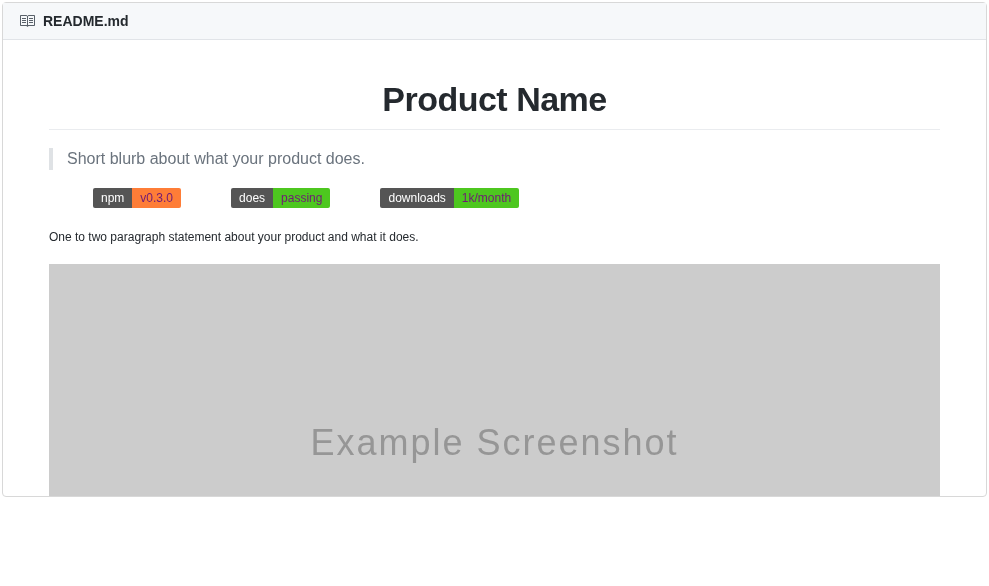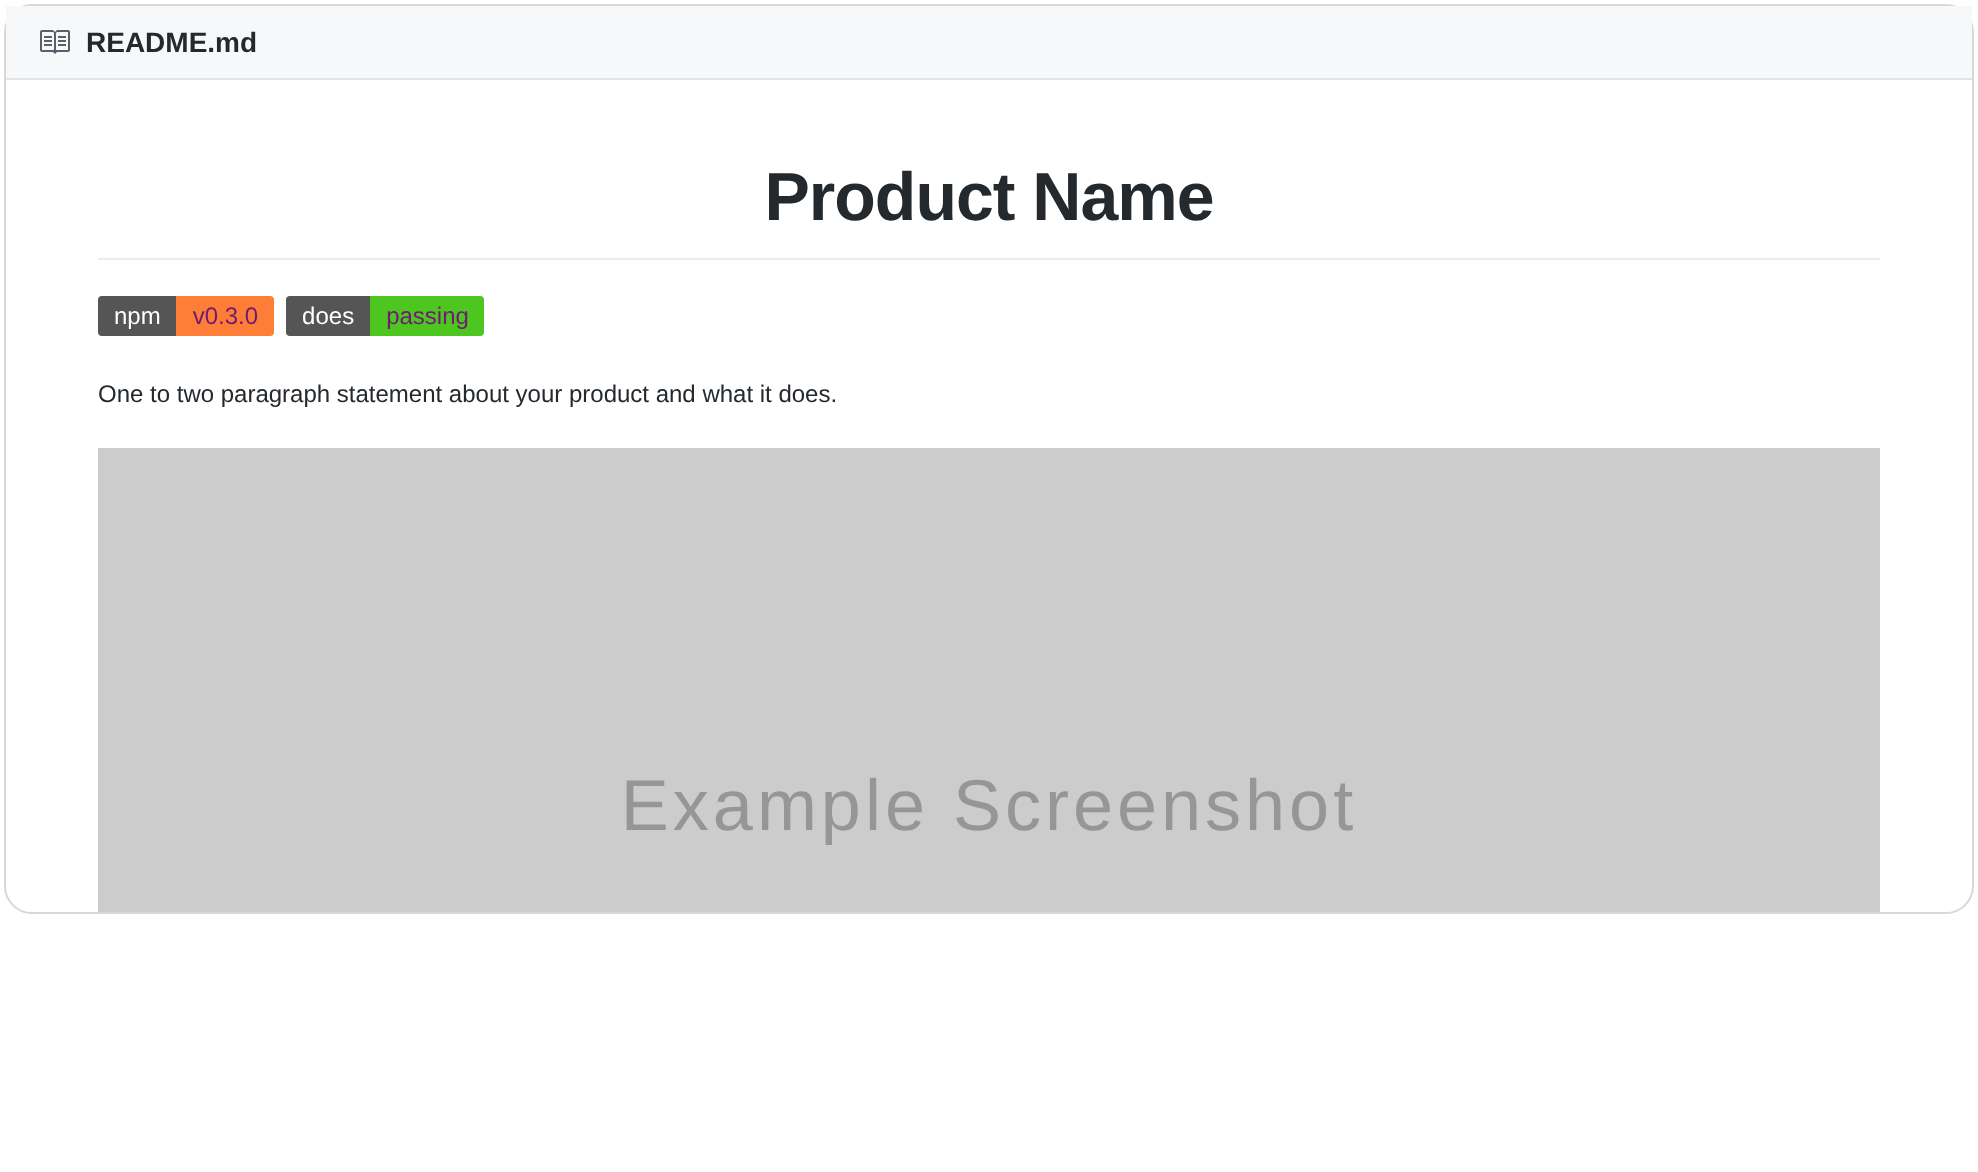--- a/index.html
+++ b/index.html
@@ -10,21 +10,21 @@
     
     body {
       font-family: -apple-system, BlinkMacSystemFont, "Segoe UI", Helvetica, Arial, sans-serif;
       width: 989px;
       background: #fff;
       color: #24292e;
     }
     
     .container {
       border: 1px solid #d8d8d8;
-      border-radius: 14px;
+      border-radius: 4px;
       margin: 2px;
     }
     
     .header {
       background: #f6f8fa;
       border-bottom: 1px solid #e1e4e8;
       padding: 10px 16px;
       display: flex;
       align-items: center;
       gap: 8px;
@@ -74,20 +74,21 @@
     }
     
     .badge {
       display: inline-flex;
       font-size: 12px;
       font-family: -apple-system, BlinkMacSystemFont, "Segoe UI", Helvetica, Arial, sans-serif;
       font-weight: 400;
       line-height: 1;
       border-radius: 2px;
       overflow: hidden;
+      margin-left: 44px;
     }
     
     .badge-left {
       background: #555555;
       color: #fff;
       padding: 4px 8px;
     }
     
     .badge-right {
       color: #701a75;
@@ -130,29 +131,36 @@
       <svg width="16" height="16" viewBox="0 0 16 16">
         <path d="M3 5h4v1H3V5zm0 3h4V7H3v1zm0 2h4V9H3v1zm11-5h-4v1h4V5zm0 2h-4v1h4V7zm0 2h-4v1h4V9zm2-6v9c0 .55-.45 1-1 1H9.5l-1 1-1-1H2c-.55 0-1-.45-1-1V3c0-.55.45-1 1-1h5.5l1 1 1-1H15c.55 0 1 .45 1 1zm-8 .5L7.5 3H2v9h6V3.5zm7-.5H9.5l-.5.5V12h6V3z"></path>
       </svg>
     </span>
     <span class="header-title">README.md</span>
   </div>
 
   <div class="content">
     <h1 class="product-title">Product Name</h1>
 
+    <div class="blurb">
+      <p class="blurb-text">Short blurb about what your product does.</p>
+    </div>
 
     <div class="badges">
       <span class="badge">
         <span class="badge-left">npm</span>
         <span class="badge-right badge-orange">v0.3.0</span>
       </span>
       <span class="badge">
         <span class="badge-left">does</span>
         <span class="badge-right badge-green">passing</span>
+      </span>
+      <span class="badge">
+        <span class="badge-left">downloads</span>
+        <span class="badge-right badge-green">1k/month</span>
       </span>
     </div>
 
     <p class="description">One to two paragraph statement about your product and what it does.</p>
 
     <div class="screenshot">
       <span class="screenshot-text">Example Screenshot</span>
     </div>
   </div>
 </div>

